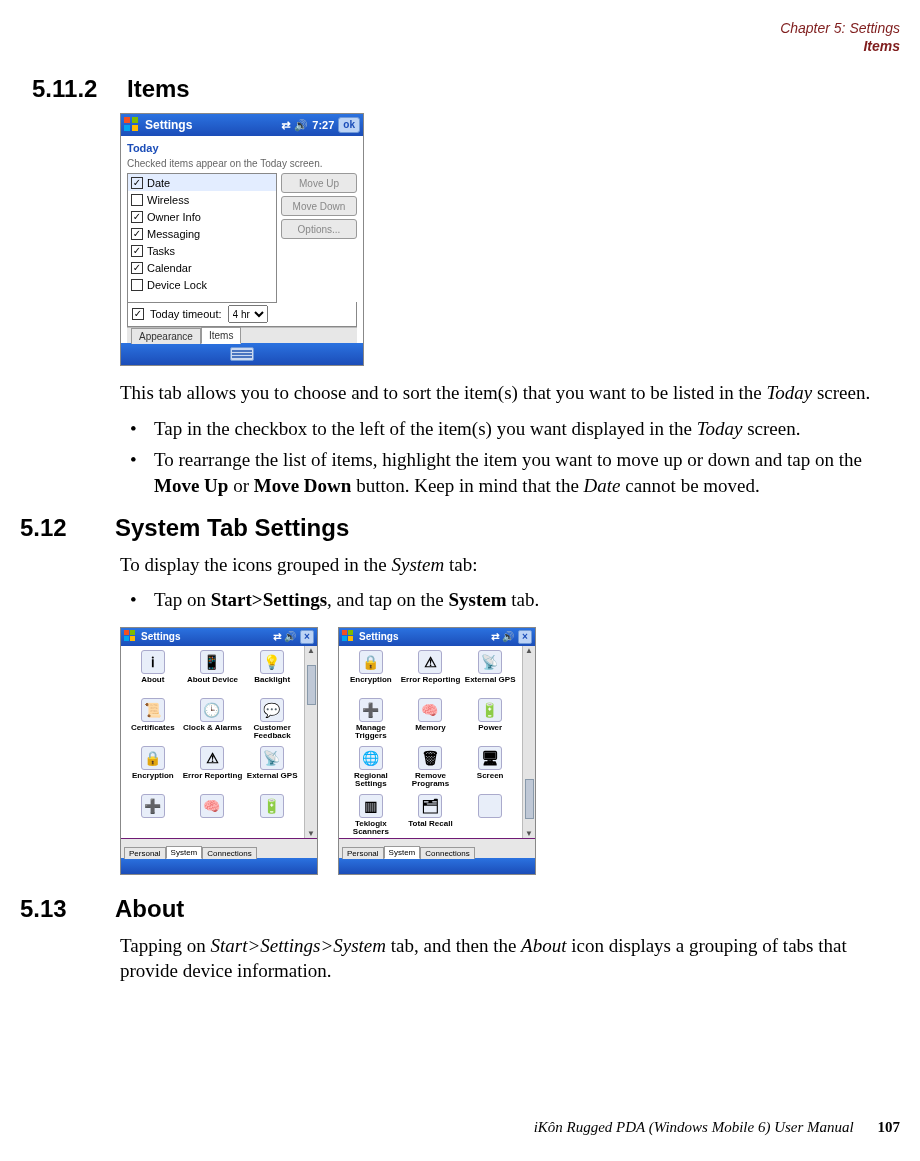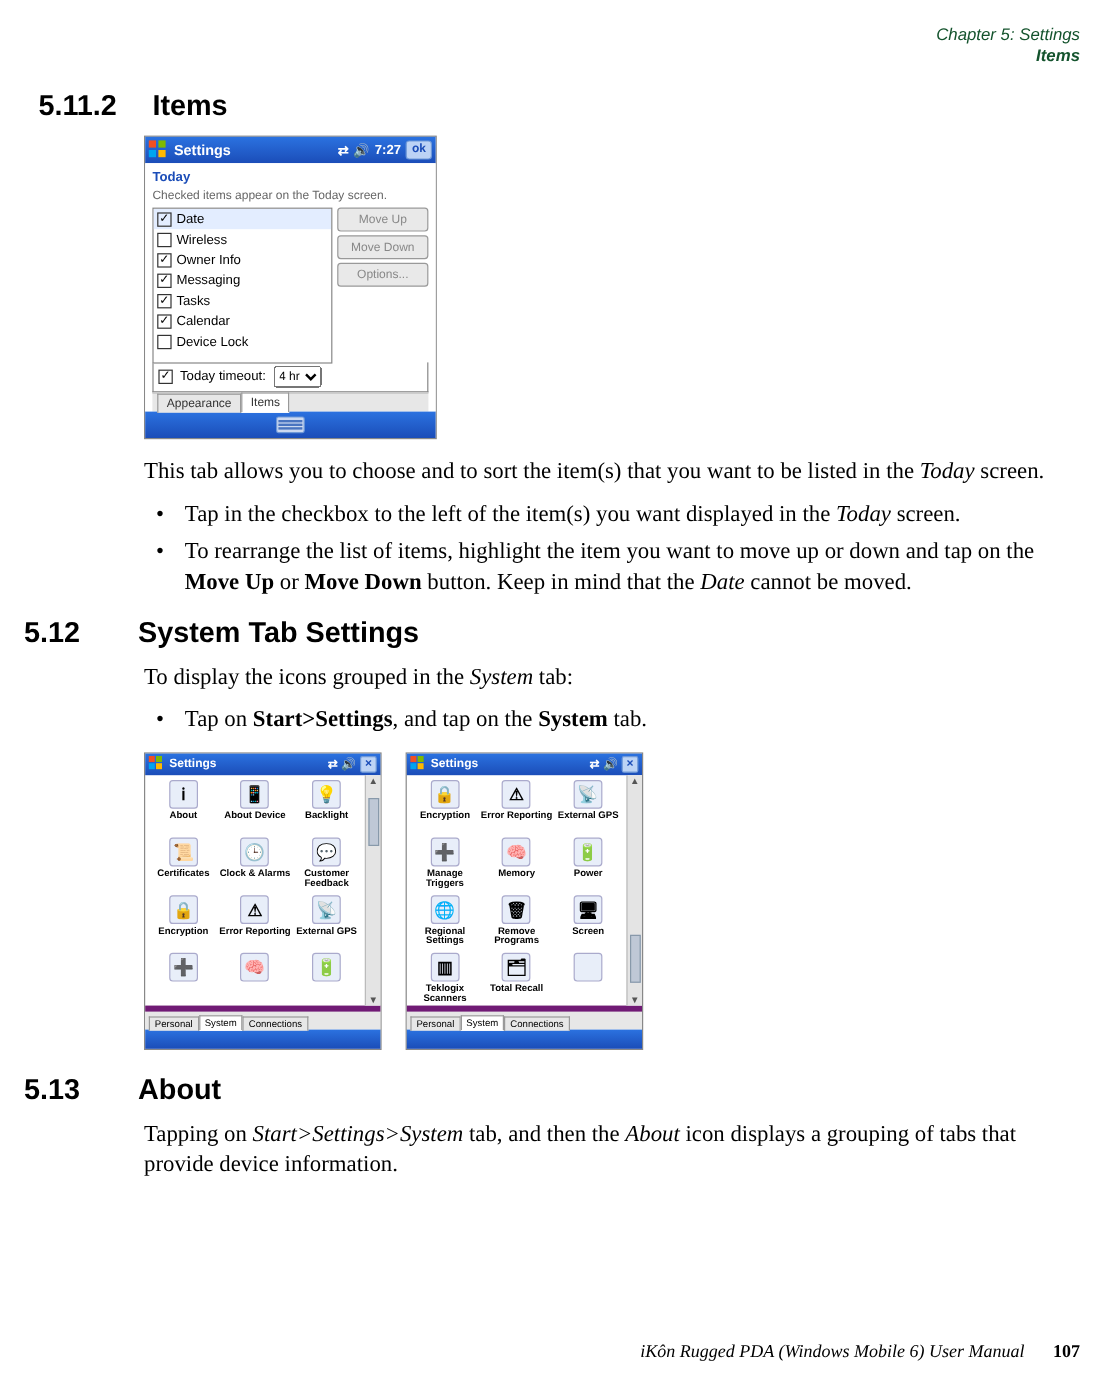--- a/index.html
+++ b/index.html
@@ -14,21 +14,21 @@
     width: 920px;
     min-height: 1161px;
     padding: 20px 20px 30px 20px;
     position: relative;
   }
   .running-head {
     text-align: right;
     font-style: italic;
     font-family: "Trebuchet MS", Verdana, sans-serif;
     font-size: 14px;
-    color: #14532d;
+    color: #7f1d1d;
     line-height: 1.25;
     margin-bottom: 20px;
   }
   h2.section {
     font-family: "Trebuchet MS", Verdana, sans-serif;
     font-weight: bold;
     font-style: normal;
     font-size: 24px;
     margin: 15px 0 10px 0;
   }
@@ -325,21 +325,21 @@
     width: 9px; height: 40px;
     background: #bfc8d6;
     border: 1px solid #89a;
     margin-top: 10px;
   }
   .pda-sm .tabbar {
     background: #e7e7e7;
     display: flex;
     align-items: flex-end;
     height: 20px;
-    border-top: 5px solid #701a75;
+    border-top: 1px solid #701a75;
     padding-left: 3px;
     padding-top: 3px;
     text-align: right;
   }
   .pda-sm .tabbar .tab {
     font-size: 8px;
     padding: 1px 4px;
     border: 1px solid #999;
     border-bottom: none;
     background: #e7e7e7;

